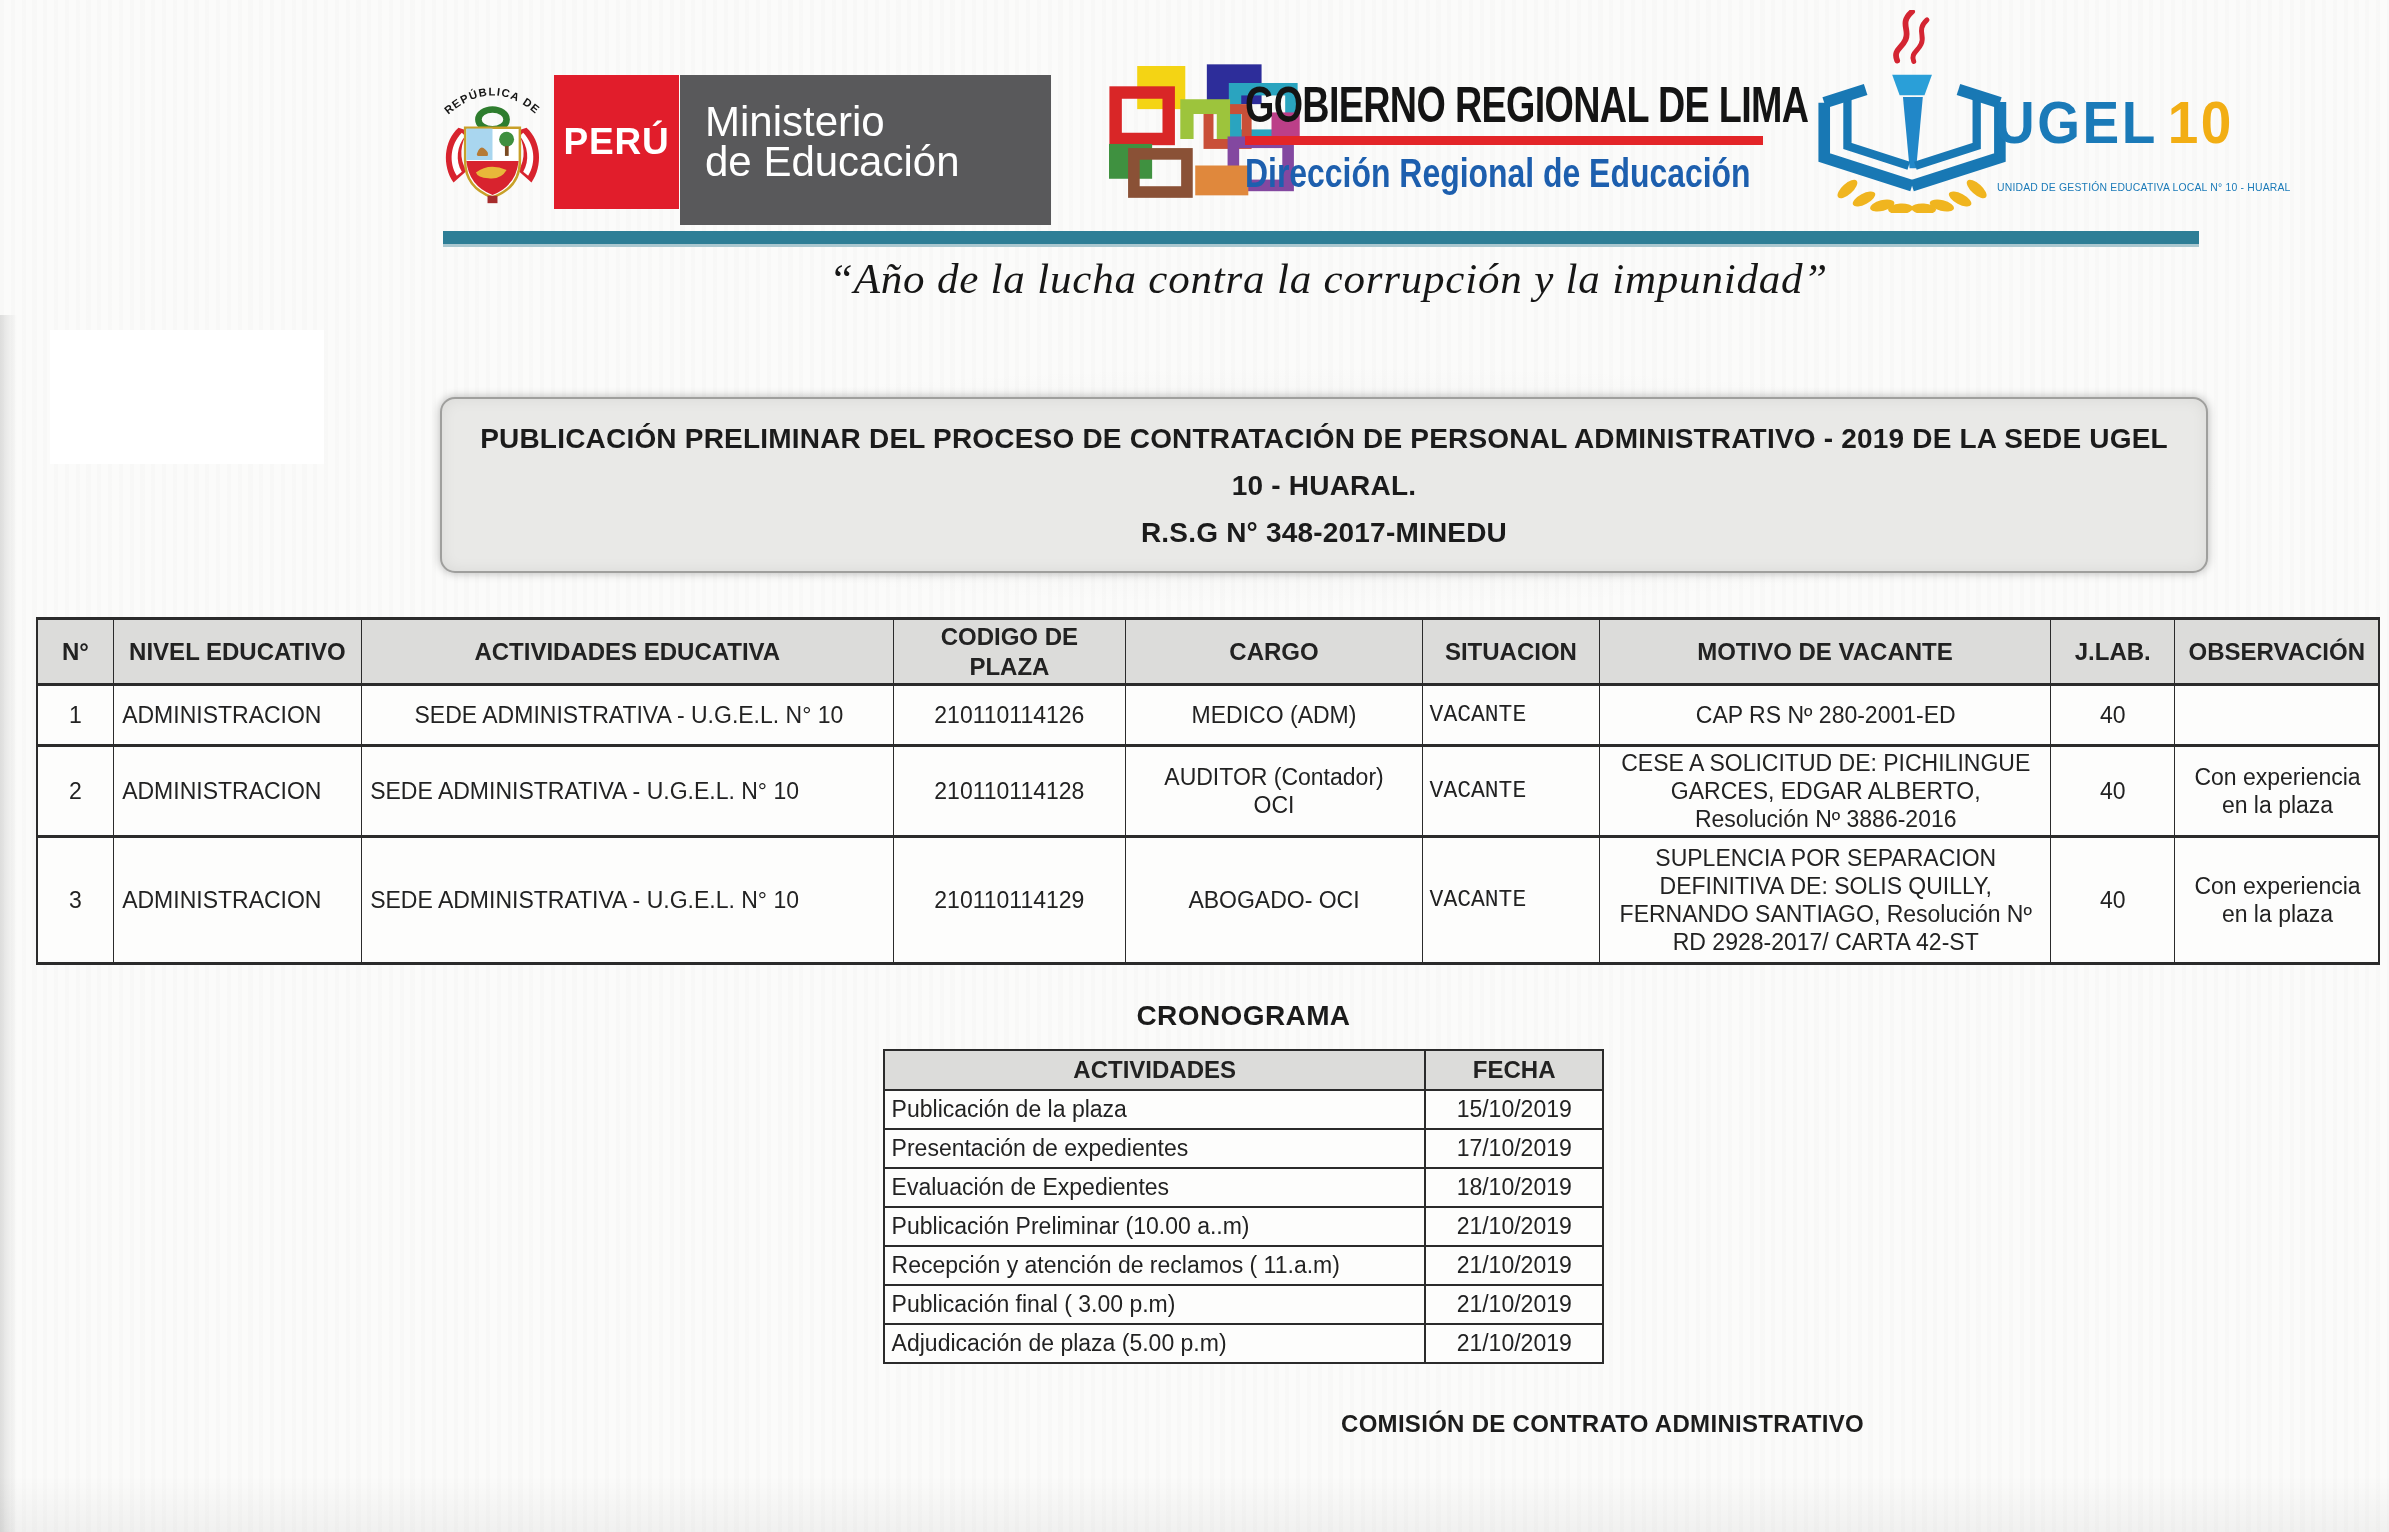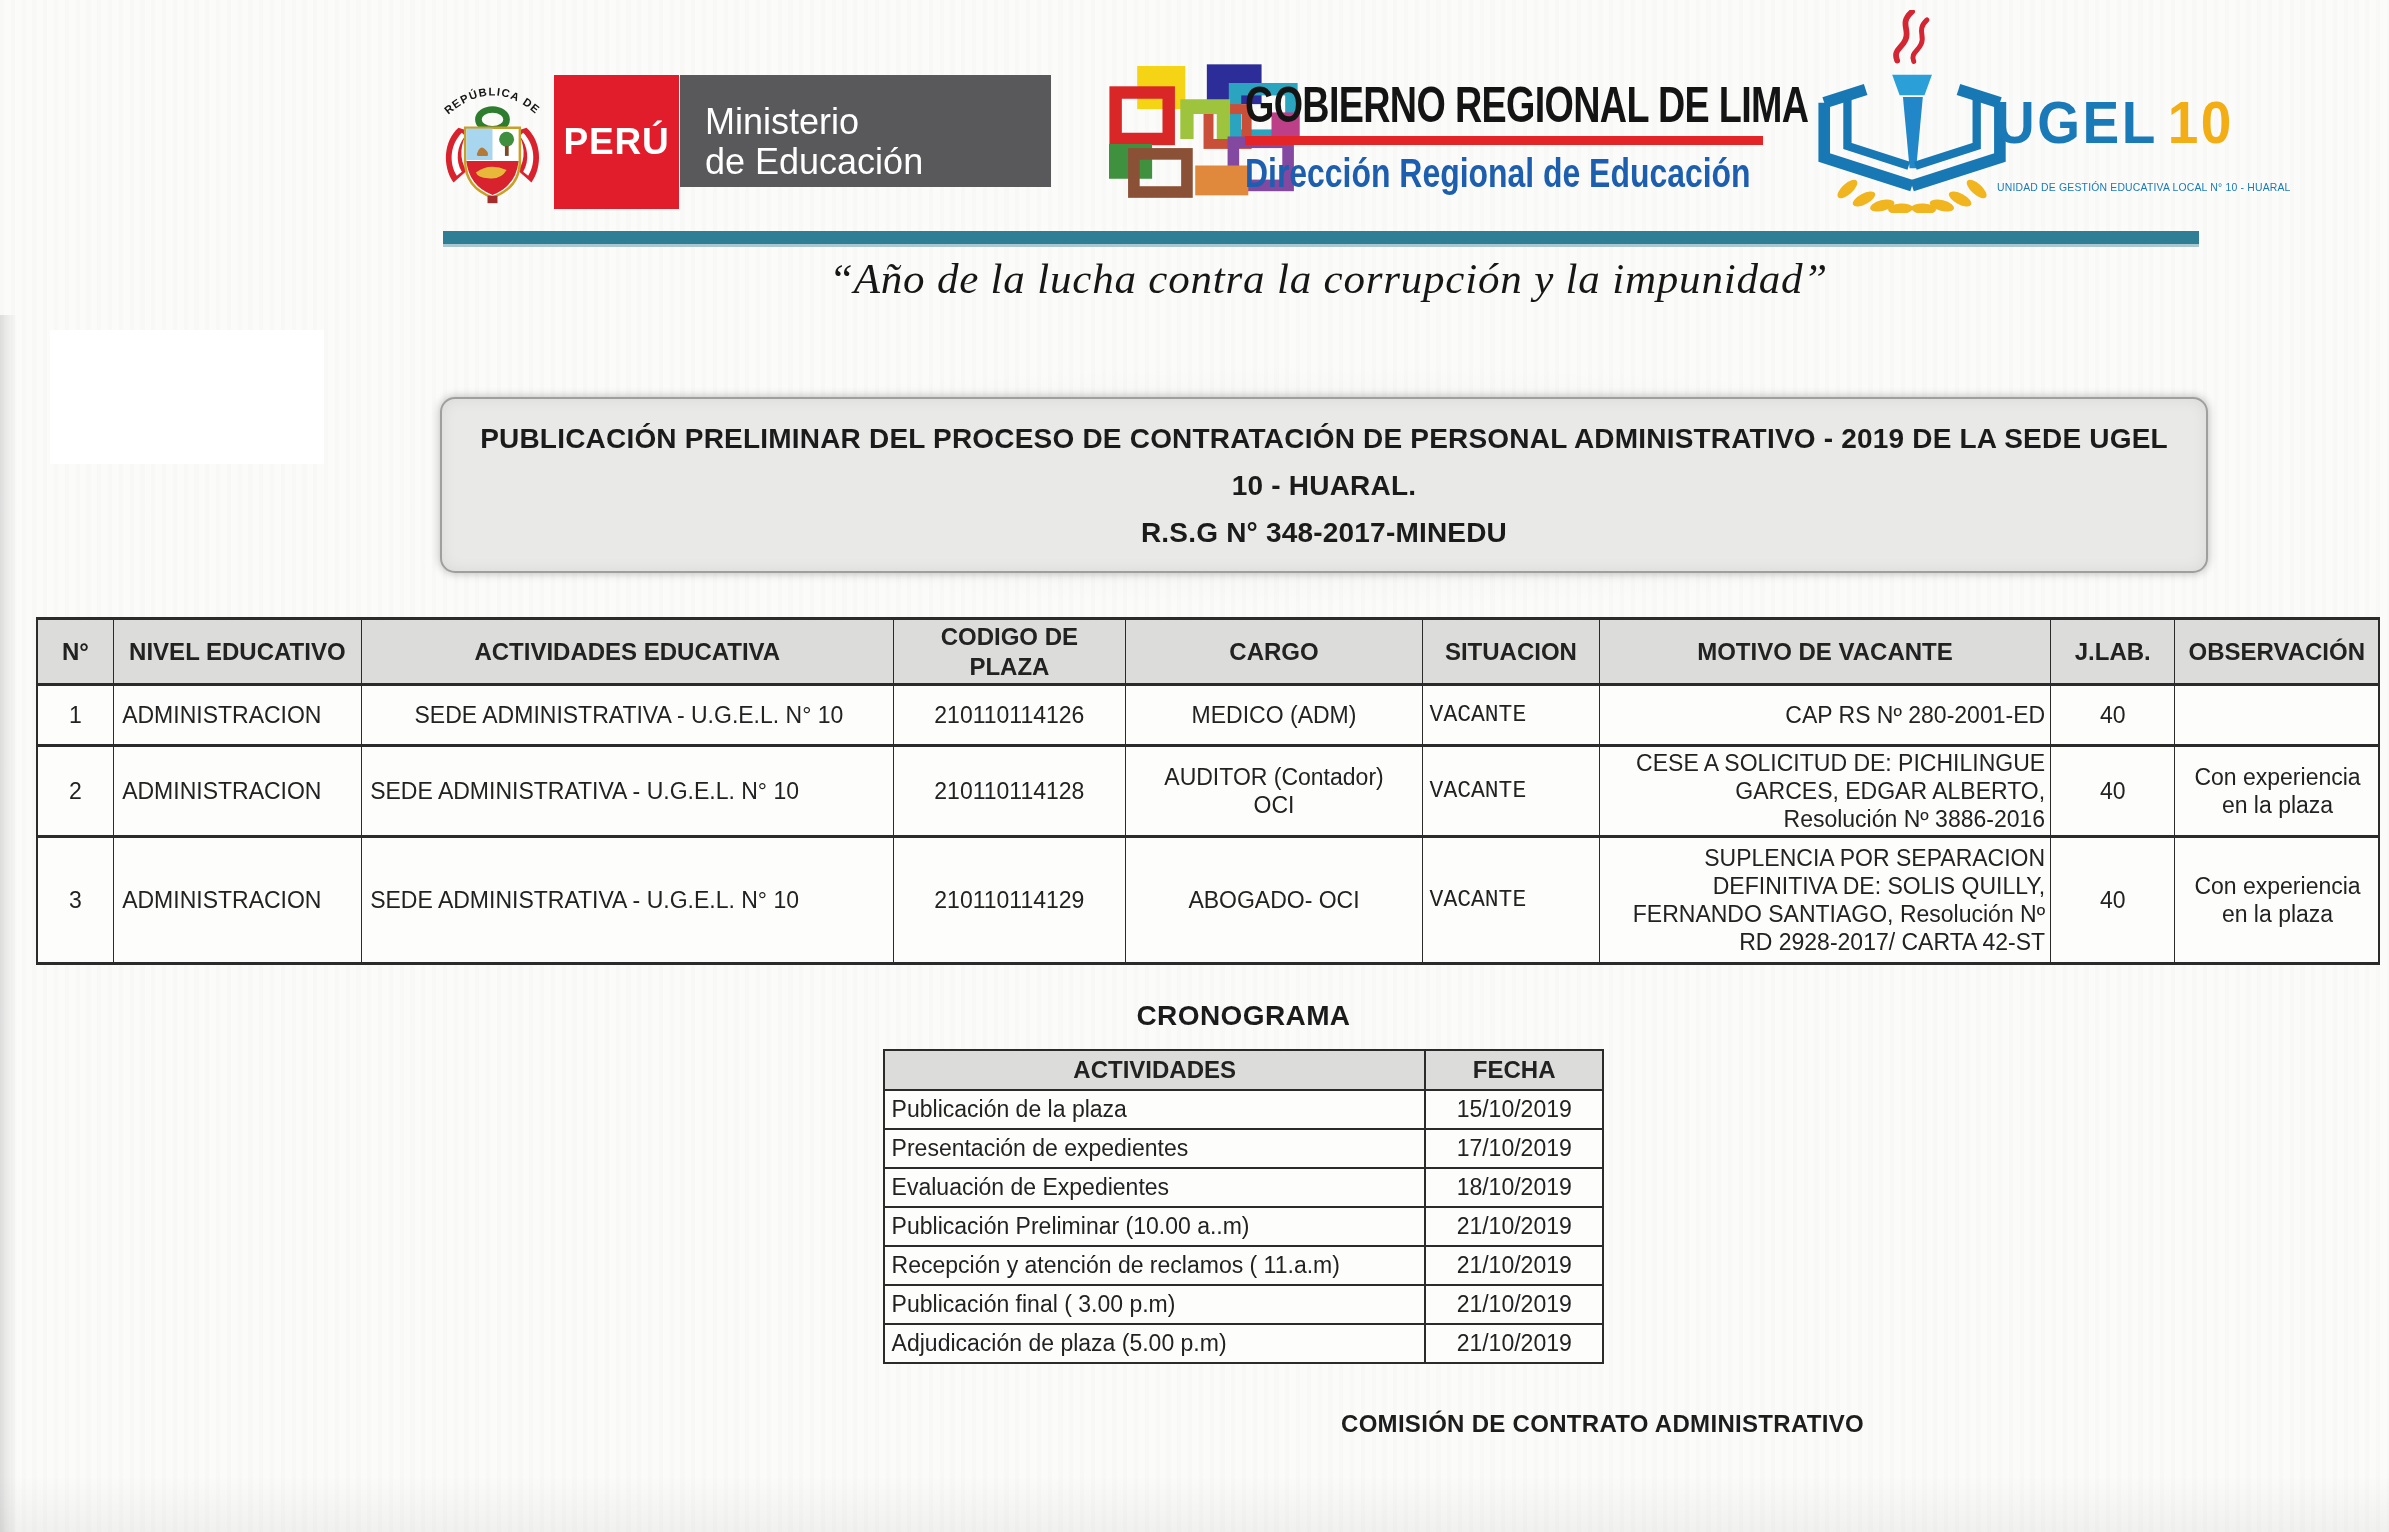--- a/index.html
+++ b/index.html
@@ -16,24 +16,24 @@
 
   
   .coat{left:440px; top:73px; width:105px; height:131px;}
   .red-block{
     left:554px; top:75px; width:125px; height:134px;
     background:var(--c-peru-red,#e11d2b);
     display:flex; align-items:center; justify-content:center;
   }
   .red-block .peru{color:#fff; font-size:37px; font-weight:bold; letter-spacing:0.8px;}
   .gray-block{
-    left:680px; top:75px; width:371px; height:112px;
+    left:680px; top:75px; width:371px; height:150px;
     background:var(--c-ministry-gray,#59595b);
     color:#fff; box-sizing:border-box; padding:26.6px 0 0 25px;
-    font-size:36px; line-height:40px;
+    font-size:42px; line-height:40px;
   }
   .mosaic{left:1109px; top:61px; width:199px; height:141px;}
   .gob{left:1245px; top:76px; width:531px; height:125px;}
   .gob-title{
     position:absolute; left:0; top:0; white-space:nowrap;
     font-size:46px; font-weight:bold; letter-spacing:-0.8px; color:#141414;
     transform:scale(0.82,1.08); transform-origin:top left;
   }
   .gob-bar{position:absolute; left:0; top:60px; width:518px; height:9px; background:var(--c-underline-red,#e32528);}
   .gob-sub{
@@ -89,21 +89,21 @@
     vertical-align:middle; text-align:center; padding:1.7px 5px; overflow:hidden;
     line-height:28px;
   }
   .vac th{background:var(--c-table-header-bg,#dcdcda); font-size:24px; white-space:pre-line; line-height:30px;}
   .vac tr.rh{height:60px;} .vac tr.r1{height:61px;} .vac tr.r2{height:91px;} .vac tr.r3{height:127px;}
   .vac td:nth-child(2){text-align:left; padding-left:8.3px;}
   .vac td:nth-child(3){text-align:left; padding-left:8.3px;}
   .vac tbody tr.r1 td:nth-child(3){text-align:center;}
   .vac td:nth-child(5){white-space:pre-line;}
   .vac td:nth-child(6){text-align:left; padding-left:6.6px;font-family:Liberation Mono, monospace;}
-  .vac td:nth-child(7){text-align:right; padding-left:6.6px; white-space:pre-line;}
+  .vac td:nth-child(7){text-align:center; padding-left:6.6px; white-space:pre-line;}
   .vac td:nth-child(9){text-align:center; padding-left:6.6px;}
 
   
   .cron-title{
     left:883px; top:1000px; width:721px; text-align:center;
     font-size:28px; font-weight:bold; letter-spacing:0.4px; color:#1b1b1b;
   }
   .cron{
     left:883px; top:1049px; width:721px; font-size:23px; background:#fdfdfc;
     border:2.5px solid var(--c-table-border,#2b2b2b);

